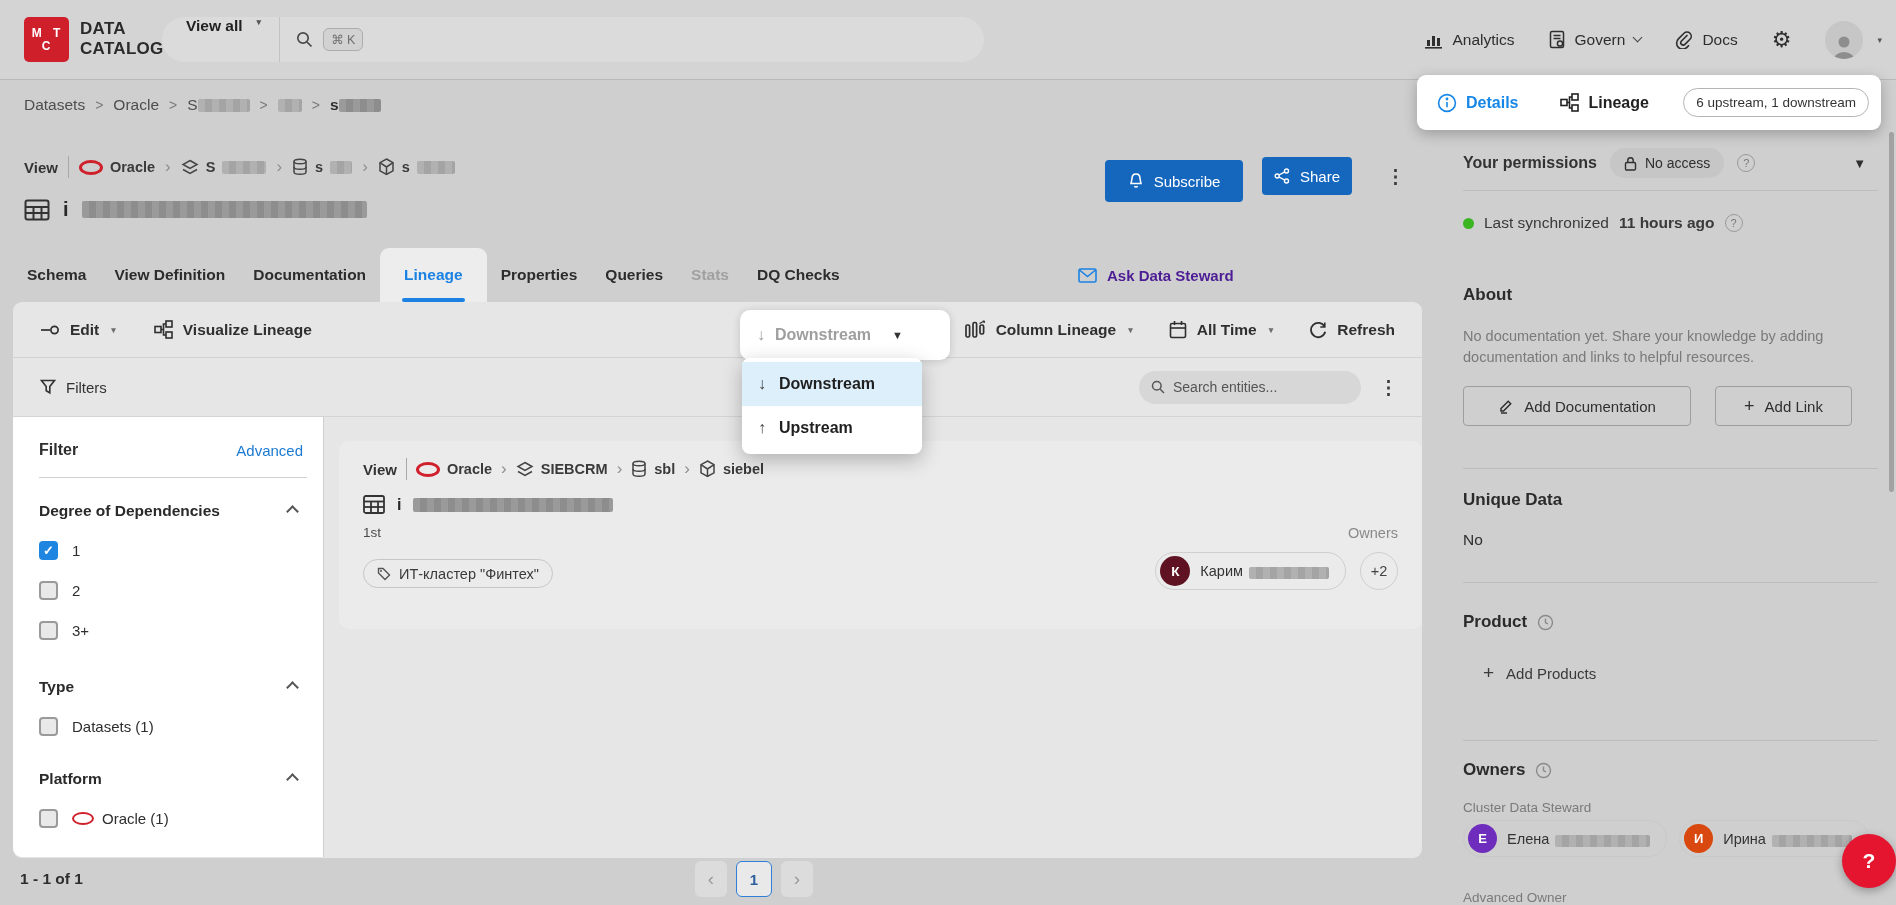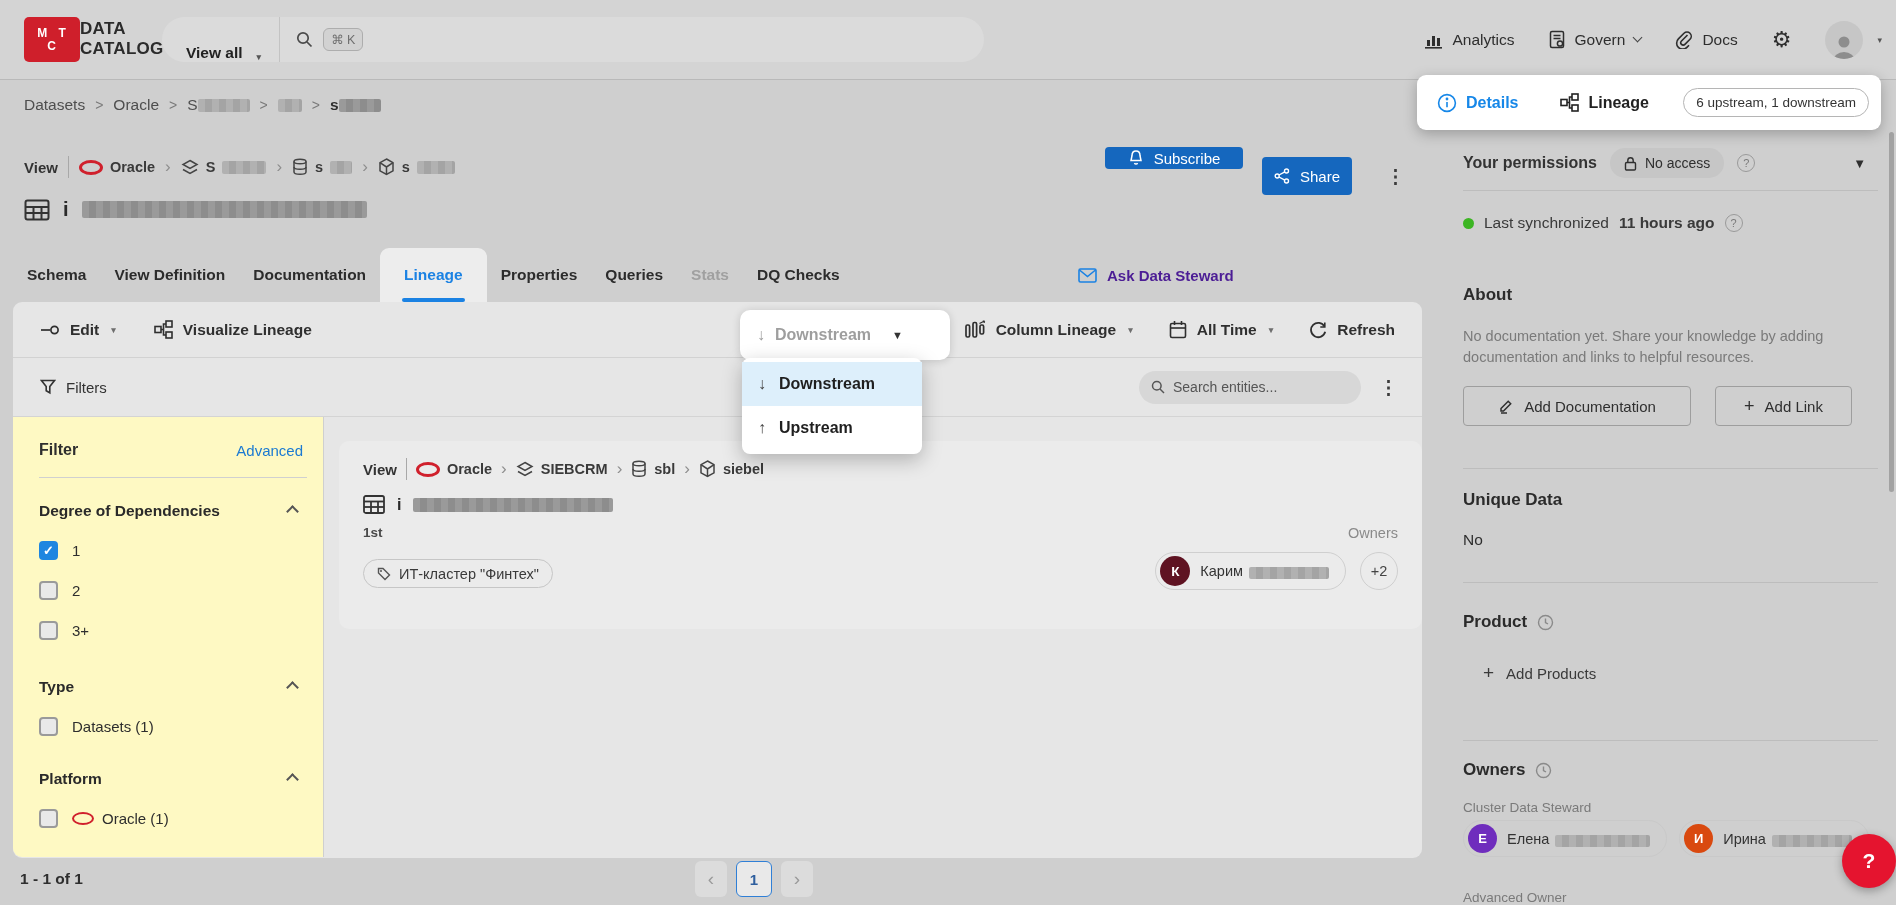--- a/index.html
+++ b/index.html
@@ -5,25 +5,25 @@
   *{margin:0;padding:0;box-sizing:border-box}
   html,body{width:1896px;height:905px}
   body{position:relative;overflow:hidden;background:#cfcfcf;font-family:"Liberation Sans",sans-serif;color:#333}
   .abs{position:absolute}
   .ic{display:inline-flex;align-items:center;justify-content:center;flex:none}
   svg{display:block}
   input{font-family:"Liberation Sans",sans-serif;background:transparent;border:none;outline:none}
 
   
   #topbar{left:0;top:0;width:1896px;height:79px;background:#d4d4d4}
-  .logo-sq{left:24px;top:17px;width:56px;height:45px;background:#cf1f2b;border-radius:5px;color:#fff;
+  .logo-sq{left:24px;top:17px;width:45px;height:45px;background:#cf1f2b;border-radius:5px;color:#fff;
            display:flex;flex-direction:column;justify-content:center;align-items:center;font-weight:700;font-size:12px;line-height:13px;letter-spacing:4px;padding-left:3px}
   .brand{left:80px;top:19px;font-size:17px;font-weight:700;line-height:20px;color:#2b2b2b;letter-spacing:.3px}
   .search-group{left:162px;top:17px;width:822px;height:45px;background:#dbdbdb;border-radius:23px;display:flex;align-items:center}
-  .viewall{padding:0 18px 0 24px;gap:9px;height:100%;display:flex;align-items:flex-end;font-weight:700;font-size:15.5px;color:#222}
+  .viewall{padding:0 18px 0 24px;gap:9px;height:100%;display:flex;align-items:flex-start;font-weight:700;font-size:15.5px;color:#222}
   .vdiv{width:1px;height:45px;background:#c3c3c3}
   .gsearch{flex:1;display:flex;align-items:center;gap:10px;padding:0 14px 0 16px}
   .gsearch input{flex:1;font-size:15.5px;color:#4a4a4a}
   .gsearch input::placeholder{color:#4a4a4a;opacity:1}
   .kbd{border:1px solid #adadad;background:#d2d2d2;border-radius:6px;padding:3px 7px;font-size:12.5px;color:#6e6e6e;white-space:nowrap}
   .topnav{right:14px;top:0;height:79px;display:flex;align-items:center;gap:34px}
   .navitem{display:flex;align-items:center;gap:9px;font-size:15.5px;color:#2e2e2e}
   .chev-dn{width:7px;height:7px;border-right:1.6px solid #444;border-bottom:1.6px solid #444;transform:rotate(45deg);margin-top:-4px}
   .gear{font-size:22px;color:#2e2e2e;line-height:1}
   .avatar{width:38px;height:38px;border-radius:50%;background:#c6c6c6;overflow:hidden;display:flex;align-items:flex-end;justify-content:center}
@@ -40,21 +40,21 @@
   
   #viewrow{left:24px;top:152px;height:30px;display:flex;align-items:center;gap:10px;font-size:14.5px;color:#3a3a3a}
   .vlabel{font-weight:700;font-size:15px;color:#333}
   .vbar{width:1px;height:22px;background:#a8a8a8}
   .bcrumb{display:flex;align-items:center;gap:7px;font-weight:700}
   .sep2{color:#8e8e8e;font-size:17px;font-weight:400}
   .oracle-oval{width:24px;height:15px;border:3px solid #d0202c;border-radius:50%}
   #titlerow{left:24px;top:198px;display:flex;align-items:center;gap:13px}
   .title-prefix{font-weight:700;font-size:20px;color:#2a2a2a}
   .btn-blue{background:#1567be;color:#fff;border-radius:4px;display:flex;align-items:center;justify-content:center;gap:10px;font-size:15px}
-  #subscribe{left:1105px;top:147px;width:138px;height:22px}
+  #subscribe{left:1105px;top:160px;width:138px;height:42px}
   #share{left:1262px;top:157px;width:90px;height:38px}
   .kebab{font-size:19px;color:#3c3c3c;font-weight:700;letter-spacing:0}
 
   
   #tabsrow{left:13px;top:248px;width:1409px;height:54px;display:flex;align-items:stretch}
   .tab{display:flex;align-items:center;padding:0 14px;font-size:15.5px;font-weight:700;color:#2c2c2c;position:relative}
   .tab.active{background:#ededed;border-radius:9px 9px 0 0;color:#1b82e3;padding:0 24px}
   .tab.active::after{content:"";position:absolute;left:22px;right:22px;bottom:0;height:4px;border-radius:2px;background:#1b82e3}
   .tab.disabled{color:#a0a0a0;font-weight:700}
   .ask{position:absolute;left:1065px;top:0;height:54px;display:flex;align-items:center;gap:10px;color:#4c1d95;font-weight:700;font-size:15px}
@@ -66,39 +66,39 @@
   .tcaret{font-size:9px;color:#6e6e6e;margin-left:2px}
   .tb-right{margin-left:auto;display:flex;align-items:center;gap:36px}
   .filtersbar{height:59px;border-bottom:1px solid #d4d4d4;display:flex;align-items:center;padding:0 24px 0 27px}
   .fbtn{display:flex;align-items:center;gap:10px;font-size:15px;color:#333}
   .entsearch{margin-left:auto;width:222px;height:33px;background:#d7d7d7;border-radius:17px;display:flex;align-items:center;gap:8px;padding:0 12px;color:#585858}
   .entsearch input{width:150px;font-size:14px;color:#555}
   .entsearch input::placeholder{color:#555;opacity:1}
   .panelbody{display:flex;height:440px}
 
   
-  .fp{width:311px;border-right:1px solid #cfcfcf;background:#fef9c3;padding:24px 20px 0 26px;border-radius:0 0 0 9px}
+  .fp{width:311px;border-right:1px solid #cfcfcf;background:#ffffff;padding:24px 20px 0 26px;border-radius:0 0 0 9px}
   .fp-head{display:flex;align-items:center}
   .fp-title{font-size:16px;font-weight:700;color:#2e2e2e}
   .fp-adv{margin-left:auto;color:#1b7ad2;font-size:15px}
   .fp-div{height:1px;background:#d0d0d0;margin:18px -4px 0 0}
   .grp-title{display:flex;align-items:center;margin-top:24px;font-size:15.5px;font-weight:700;color:#2a2a2a}
   .chev-up{margin-left:auto;width:9px;height:9px;border-left:2px solid #555;border-top:2px solid #555;transform:rotate(45deg);margin-right:6px}
   .opt{display:flex;align-items:center;gap:14px;margin-top:21px;font-size:15px;color:#2e2e2e}
   .cb{width:19px;height:19px;border:2px solid #9a9a9a;border-radius:4px;background:#e9e9e9;display:flex;align-items:center;justify-content:center}
   .cb.on{background:#1e86e0;border-color:#1e86e0;color:#fff;font-size:13px;font-weight:700}
 
   
   .canvas{flex:1;position:relative}
   .nodecard{position:absolute;left:15px;top:24px;width:1083px;height:188px;background:#ebebeb;border-radius:10px;padding:17px 24px 0 24px}
   .nc-crumbs{display:flex;align-items:center;gap:9px;font-size:14.5px;color:#3a3a3a}
   .nc-title{display:flex;align-items:center;gap:12px;margin-top:15px}
   .nc-prefix{font-weight:700;font-size:16px;color:#2a2a2a}
   .nc-meta{display:flex;justify-content:space-between;align-items:flex-start;margin-top:11px}
-  .degree{font-size:13.5px;font-weight:700;color:#4a4a4a}
+  .degree{font-size:13.5px;font-weight:400;color:#4a4a4a}
   .owners-lbl{font-size:14.5px;color:#8a8a8a;text-align:right}
   .tagpill{display:inline-flex;align-items:center;gap:8px;height:29px;border:1px solid #c6c6c6;border-radius:15px;padding:0 13px;font-size:14.5px;color:#3a3a3a;margin-top:19px}
   .ownrow{display:flex;align-items:center;gap:14px;margin-top:11px}
   .ownpill{display:flex;align-items:center;gap:10px;height:38px;border:1px solid #cfcfcf;border-radius:19px;padding:0 16px 0 4px}
   .av{width:30px;height:30px;border-radius:50%;color:#fff;font-weight:700;font-size:13.5px;display:flex;align-items:center;justify-content:center}
   .ownname{font-size:14.5px;color:#333;display:flex;align-items:flex-end;gap:6px}
   .morebtn{width:38px;height:38px;border:1px solid #cfcfcf;border-radius:50%;display:flex;align-items:center;justify-content:center;font-size:14.5px;color:#444}
 
   
   #rescount{left:20px;top:870px;font-size:15.5px;font-weight:700;color:#2e2e2e}

